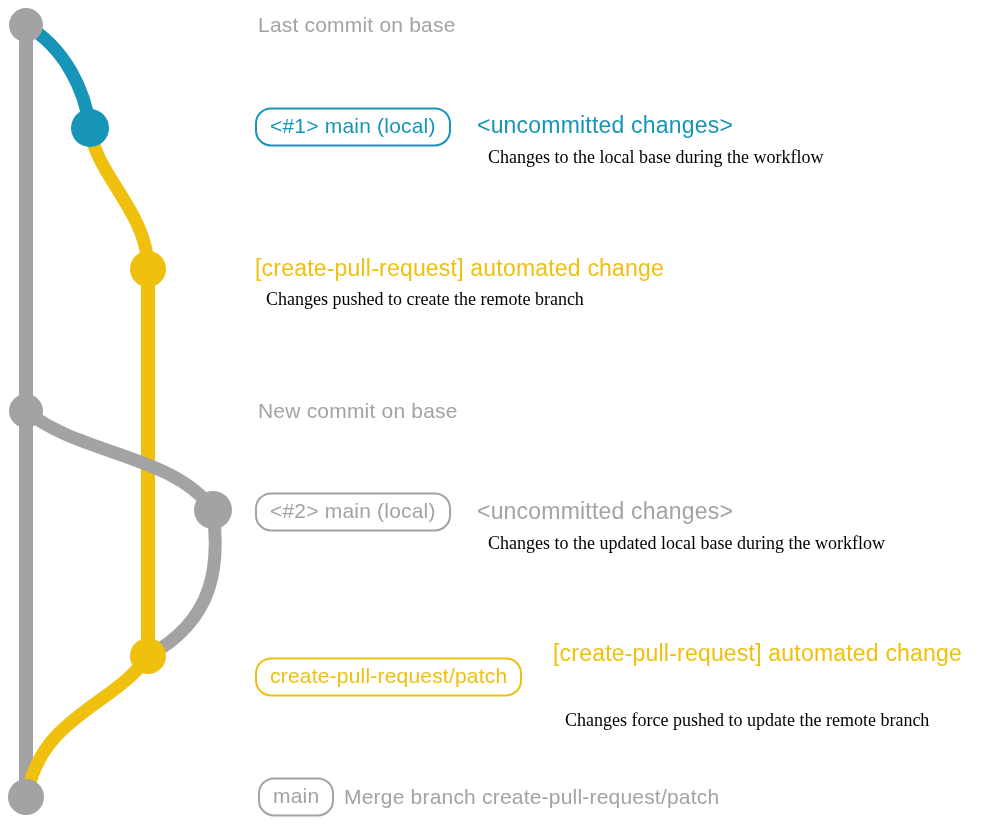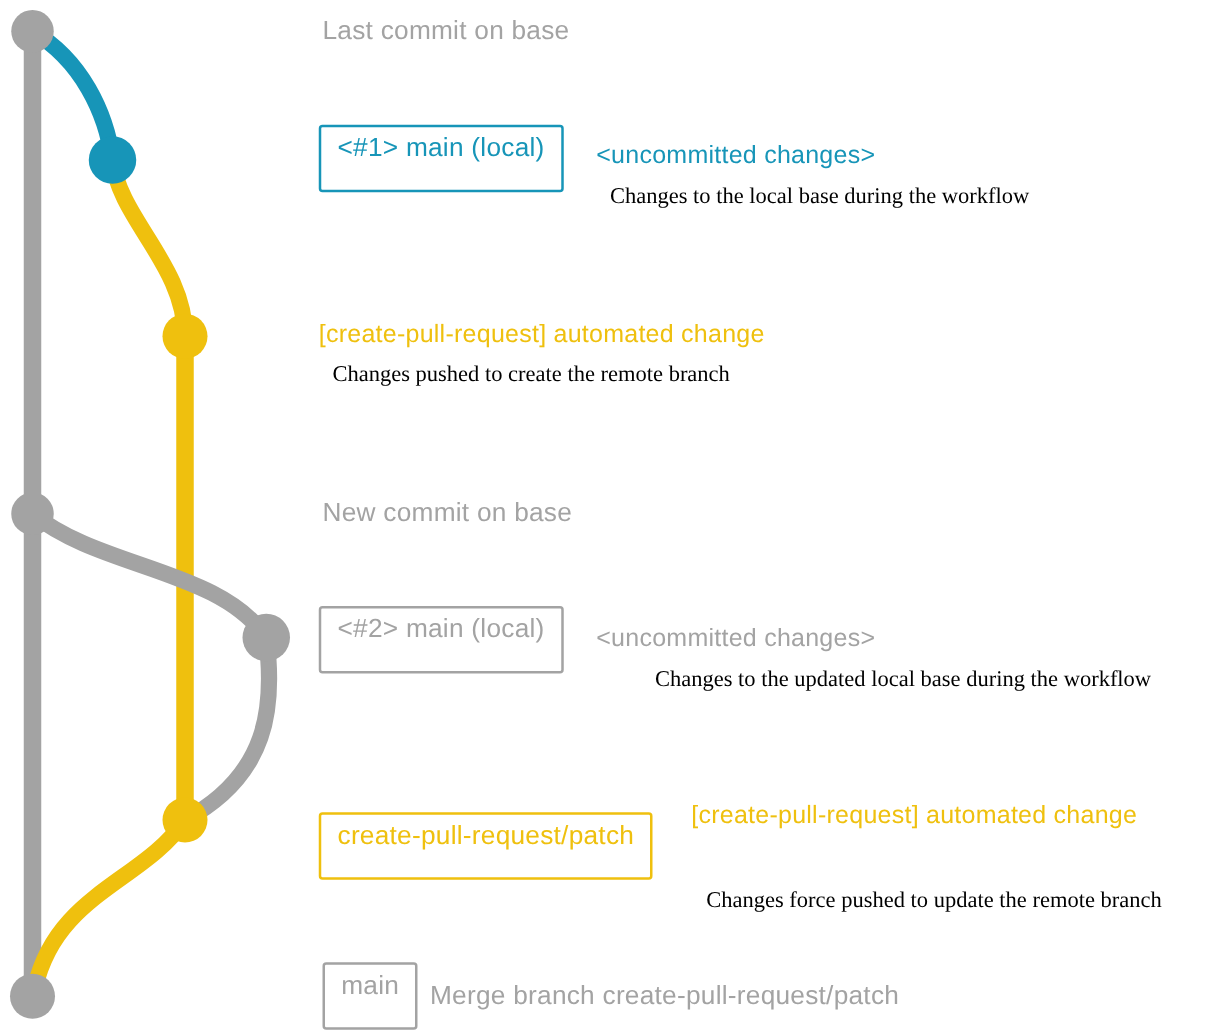--- a/index.html
+++ b/index.html
@@ -15,28 +15,28 @@
   .stroke-teal{stroke:var(--teal);}
   .stroke-yellow{stroke:var(--yellow);}
   .branch{fill:none;stroke-width:14;stroke-linecap:butt;}
   .curve{fill:none;stroke-width:13;stroke-linecap:round;}
   .dot-gray{fill:var(--gray);}
   .dot-teal{fill:var(--teal);}
   .dot-yellow{fill:var(--yellow);}
 
   .abs{position:absolute;transform:translateY(-50%);white-space:nowrap;}
   .note{font-size:21px;color:var(--gray);letter-spacing:.2px;}
-  .heading{font-size:20px;letter-spacing:.2px;}
+  .heading{font-size:23px;letter-spacing:.2px;}
   .heading.teal{color:var(--teal);}
   .heading.yellow{color:var(--yellow);}
   .heading.gray{color:var(--gray);}
   .desc{font-family:"Liberation Serif",serif;font-size:18px;color:var(--ink);}
   .badge{
-    display:inline-block;border:2px solid;border-radius:3px;
-    padding:4px 13px 20px;font-size:21px;line-height:1.25;background:var(--bg);
+    display:inline-block;border:2px solid;border-radius:16px;
+    padding:4px 13px 5px;font-size:21px;line-height:1.25;background:var(--bg);
     letter-spacing:.2px;
   }
   .badge.teal{color:var(--teal);border-color:var(--teal);}
   .badge.gray{color:var(--gray);border-color:var(--gray);}
   .badge.yellow{color:var(--yellow);border-color:var(--yellow);margin-top:44px;}
 </style>
 </head>
 <body>
 
 <div class="stage">
@@ -73,21 +73,21 @@
 
   <div class="abs heading yellow" style="left:255px;top:268px;">[create-pull-request] automated change</div>
   <div class="abs desc" style="left:266px;top:299px;">Changes pushed to create the remote branch</div>
 
   <div class="abs note" style="left:258px;top:411px;text-align:center;">New commit on base</div>
 
   <div class="abs" style="left:255px;top:512px;">
     <span class="badge gray">&lt;#2&gt; main (local)</span>
   </div>
   <div class="abs heading gray" style="left:477px;top:511px;">&lt;uncommitted changes&gt;</div>
-  <div class="abs desc" style="left:488px;top:543px;margin-left:36px;">Changes to the updated local base during the workflow</div>
+  <div class="abs desc" style="left:488px;top:543px;">Changes to the updated local base during the workflow</div>
 
   <div class="abs" style="left:255px;top:655px;">
     <span class="badge yellow">create-pull-request/patch</span>
   </div>
   <div class="abs heading yellow" style="left:553px;top:653px;">[create-pull-request] automated change</div>
   <div class="abs desc" style="left:565px;top:720px;">Changes force pushed to update the remote branch</div>
 
   <div class="abs" style="left:258px;top:797px;text-align:right;">
     <span class="badge gray">main</span>
   </div>

